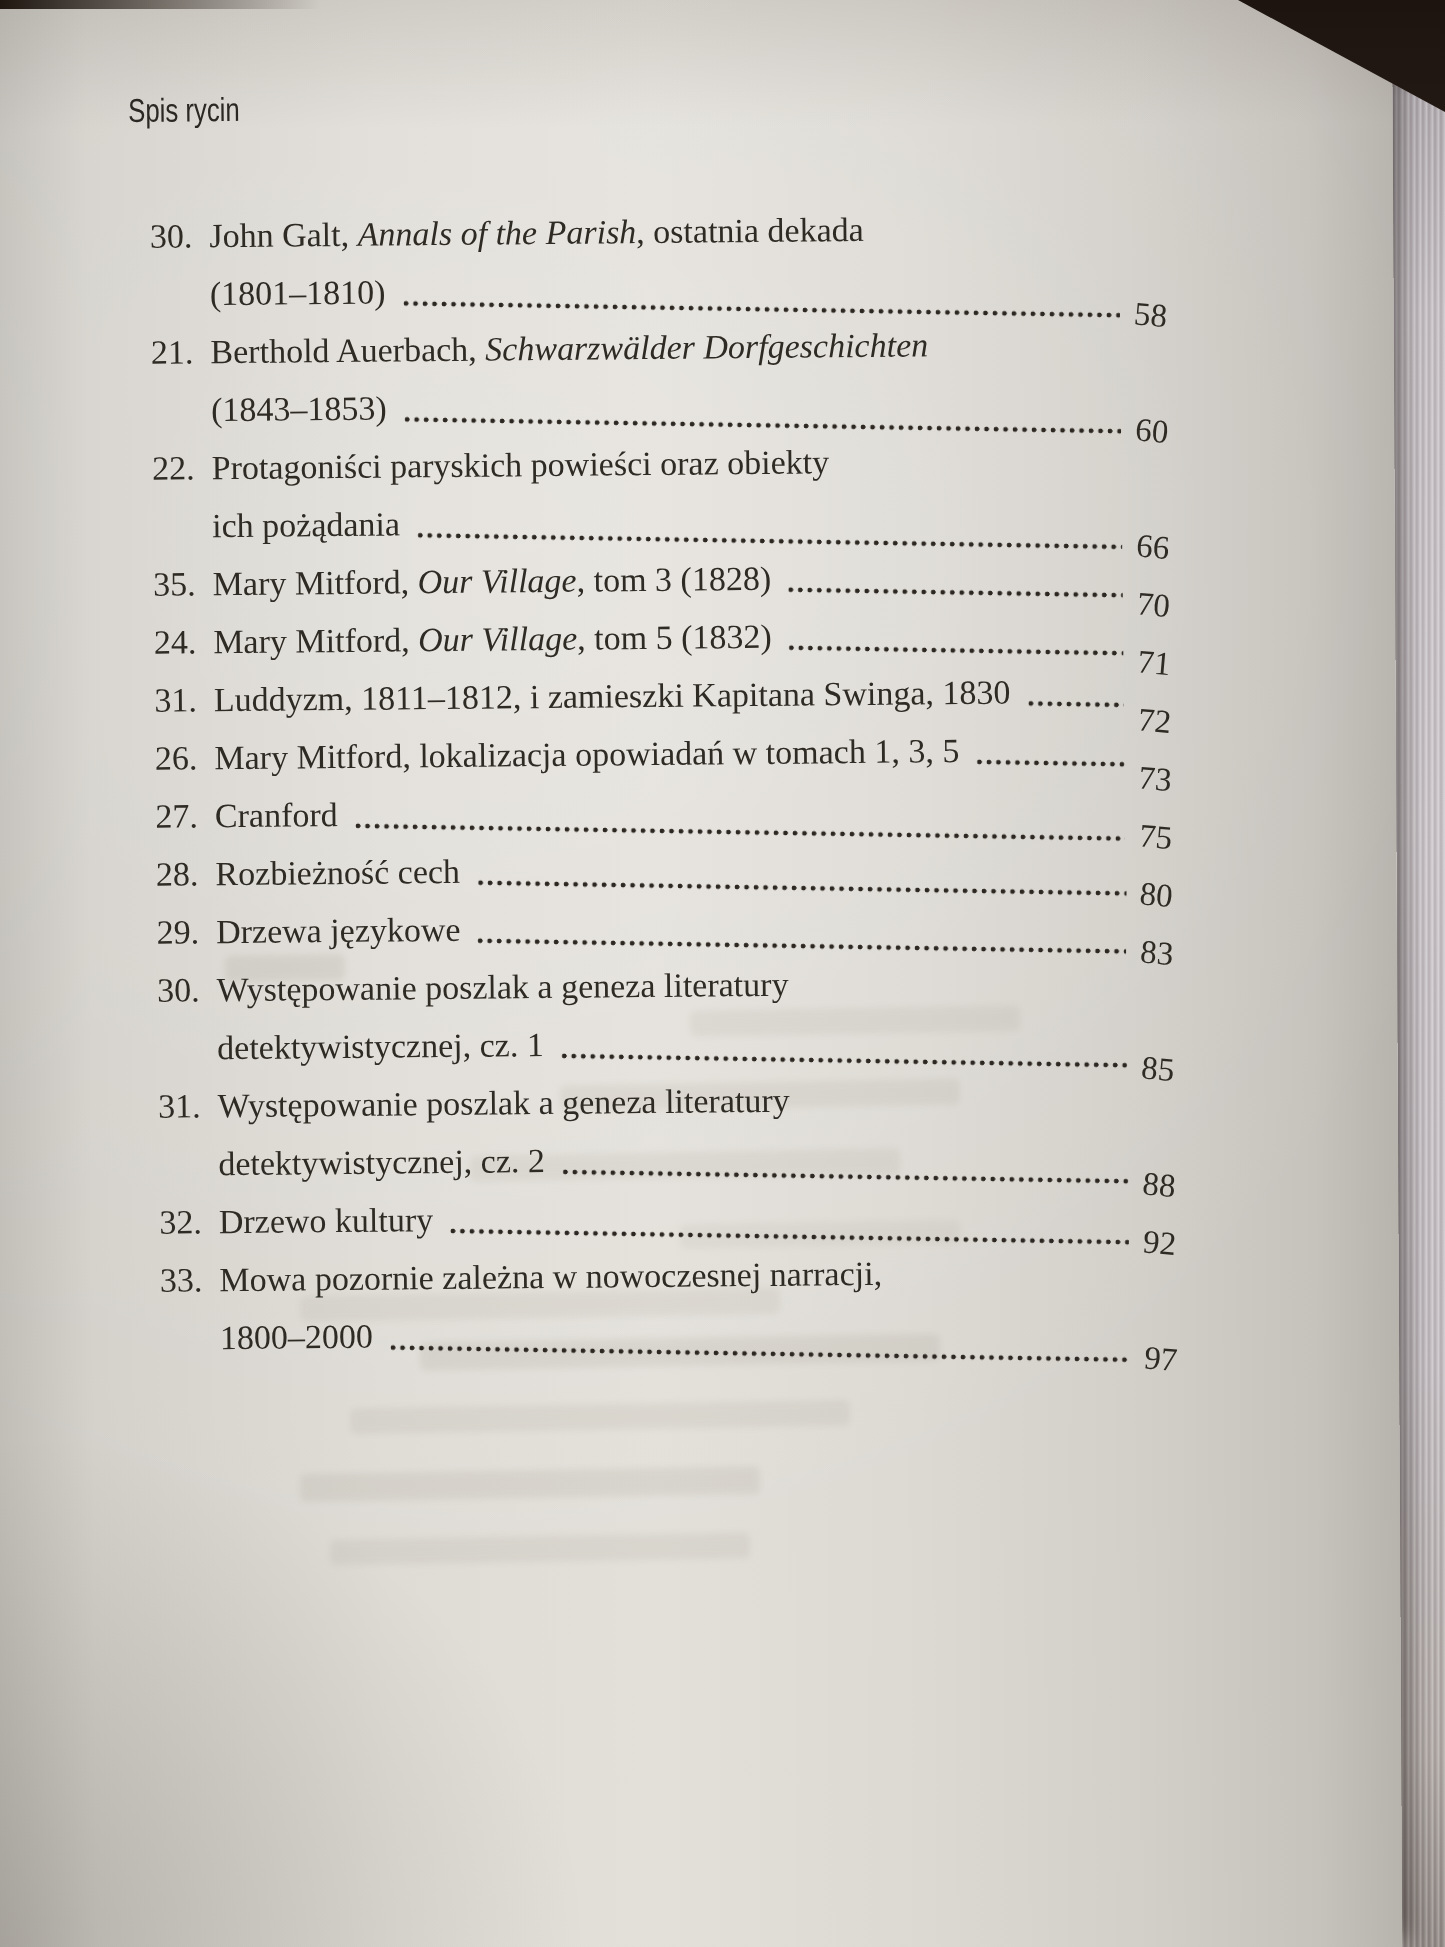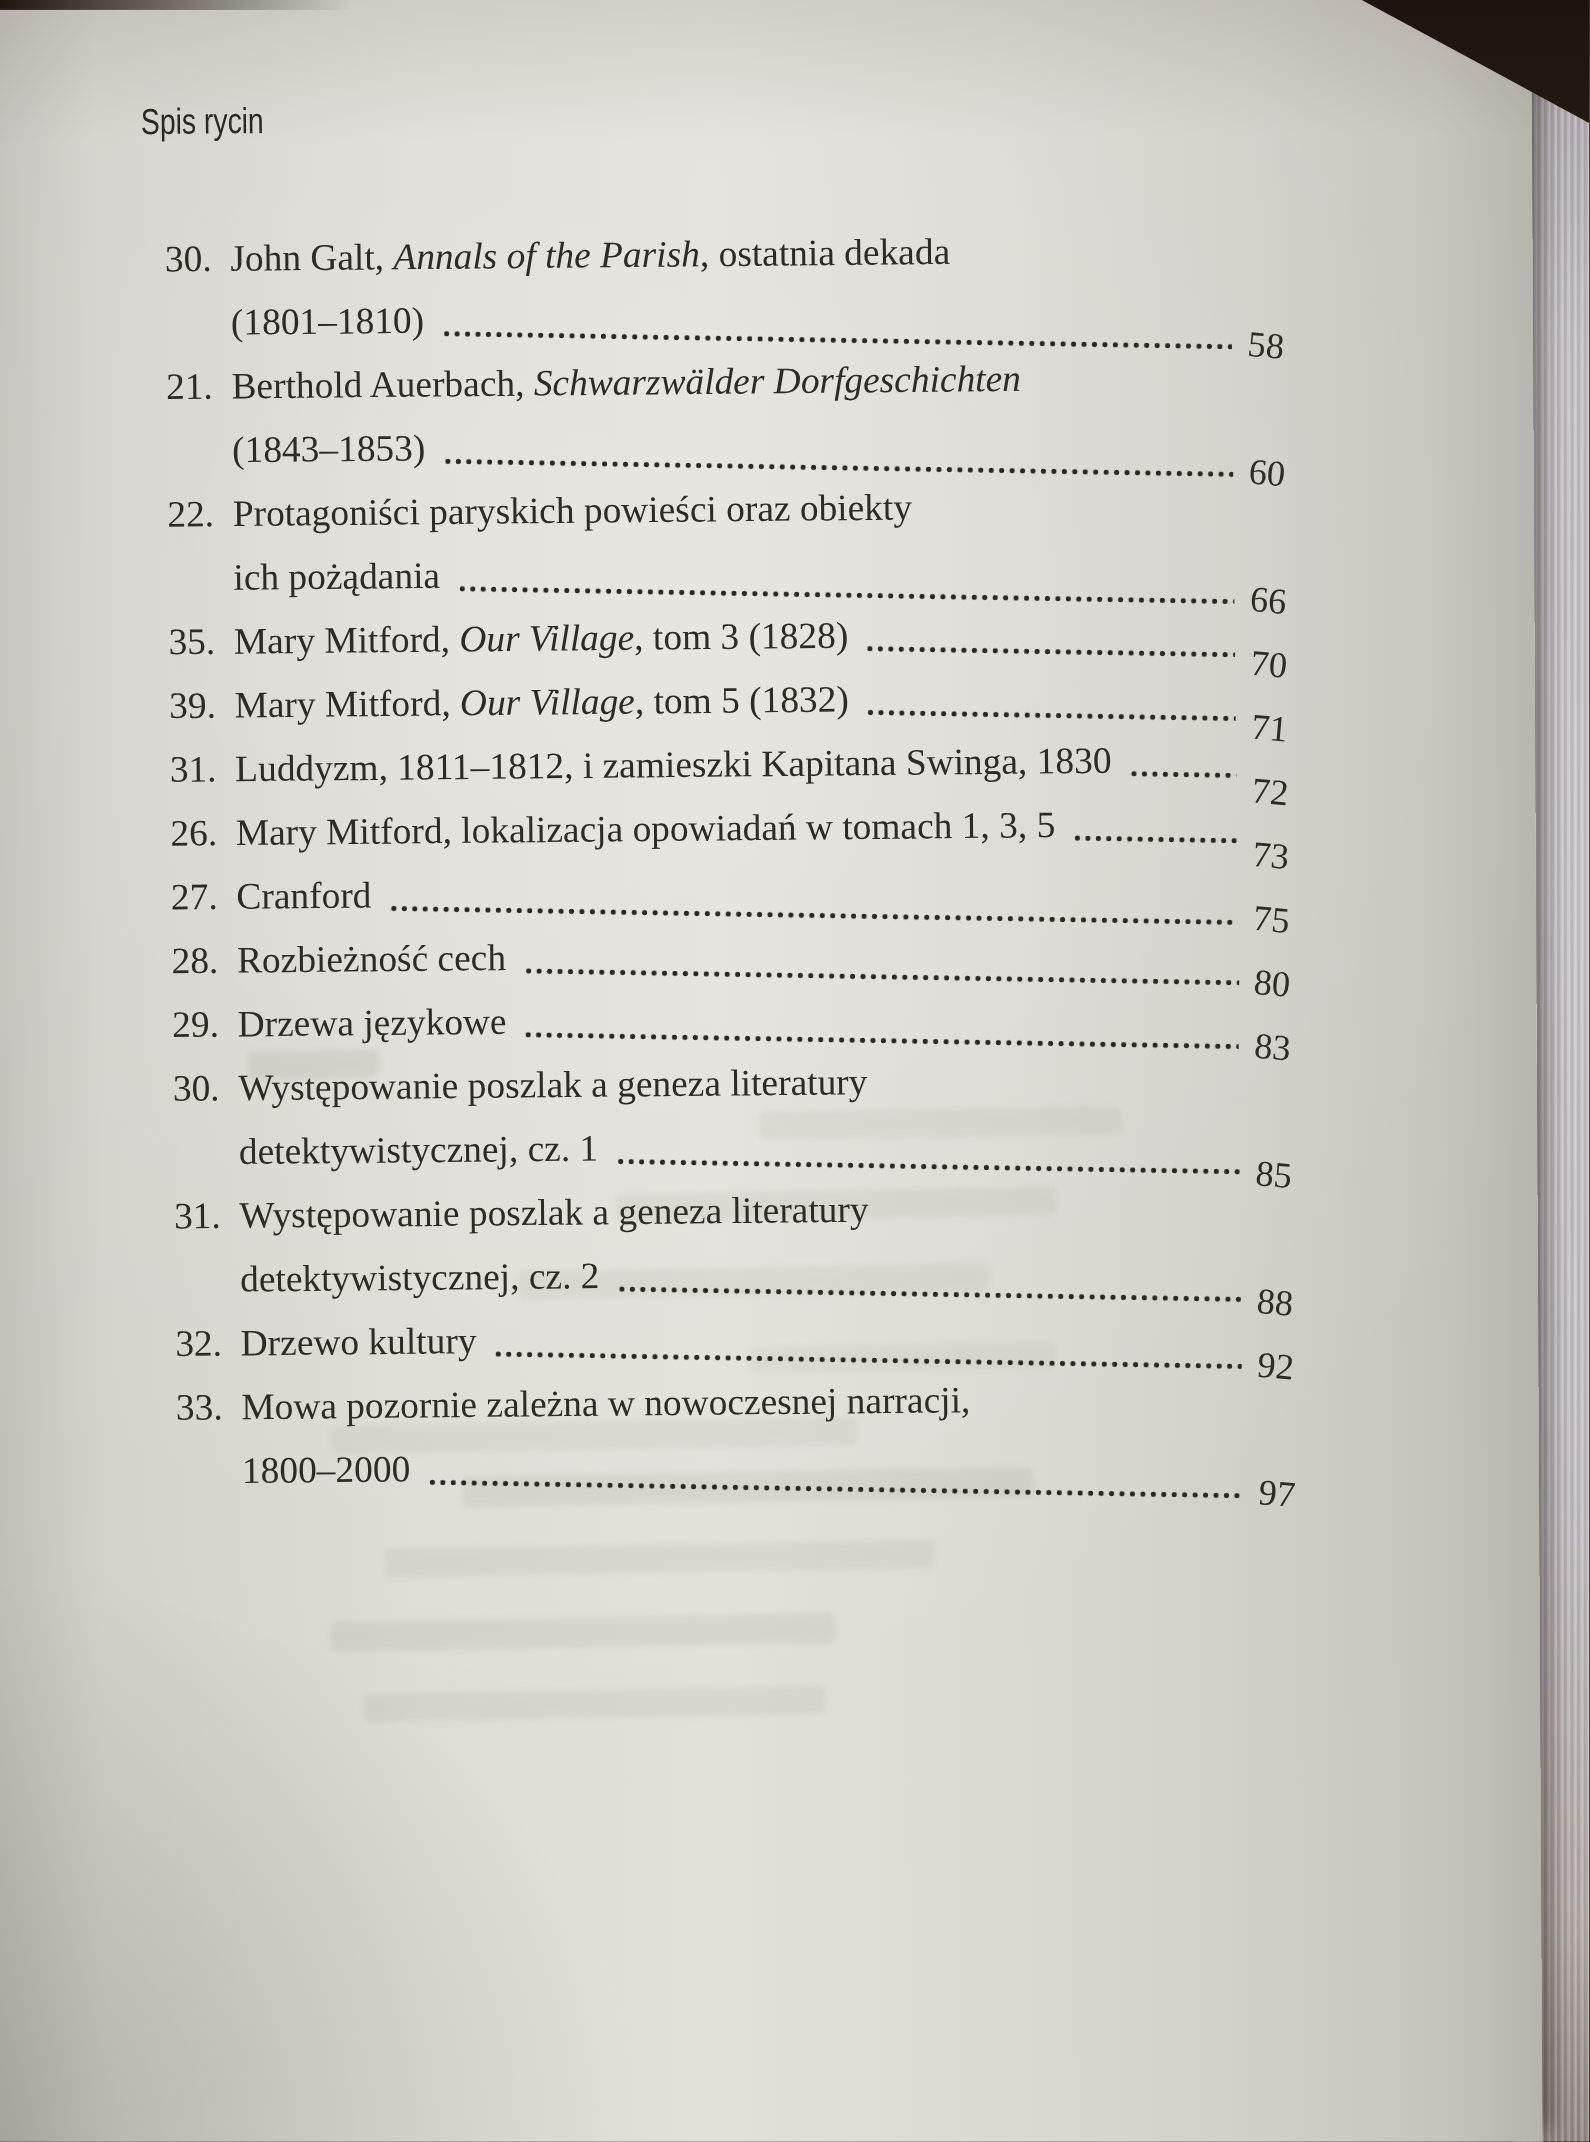--- a/index.html
+++ b/index.html
@@ -162,21 +162,21 @@
         <div class="entry">
           <div class="line">
             <span class="num">35.</span>
             <span class="txt"><span>Mary Mitford, </span><span class="it">Our Village</span><span>, tom 3 (1828)</span></span>
             <span class="leader"></span>
             <span class="pg">70</span>
           </div>
         </div>
         <div class="entry">
           <div class="line">
-            <span class="num">39.</span>
+            <span class="num">24.</span>
             <span class="txt"><span>Mary Mitford, </span><span class="it">Our Village</span><span>, tom 5 (1832)</span></span>
             <span class="leader"></span>
             <span class="pg">71</span>
           </div>
         </div>
         <div class="entry">
           <div class="line">
             <span class="num">31.</span>
             <span class="txt"><span>Luddyzm, 1811–1812, i zamieszki Kapitana Swinga, 1830</span></span>
             <span class="leader"></span>

